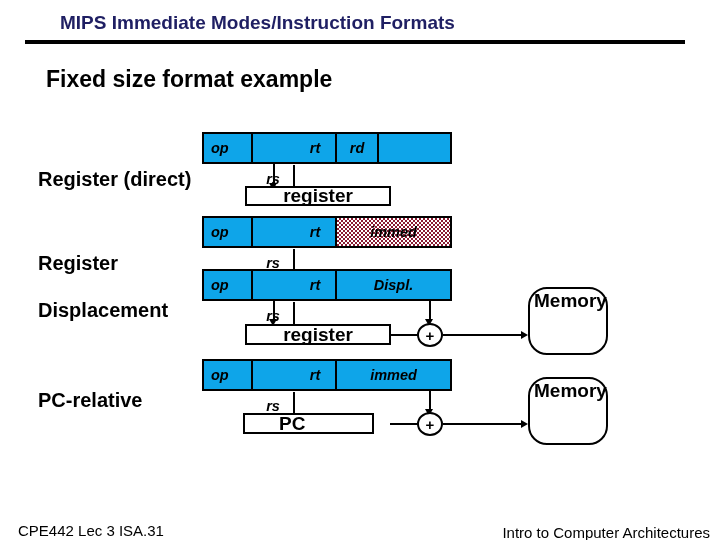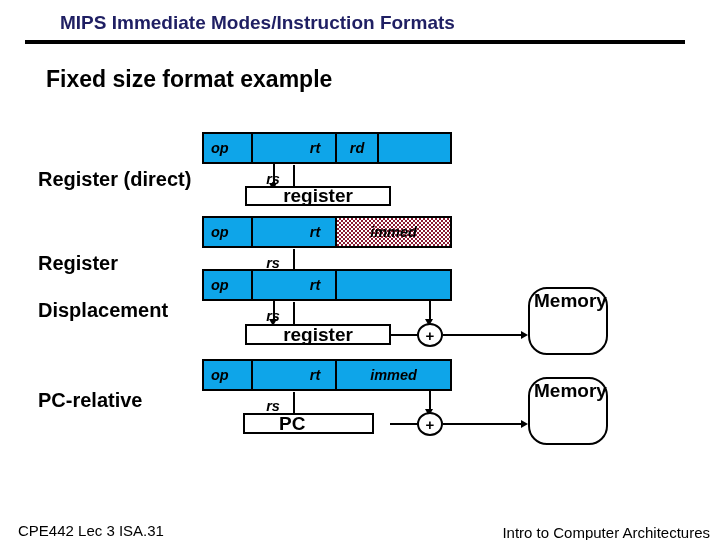--- a/index.html
+++ b/index.html
@@ -213,20 +213,21 @@
   <div class="cell rt">rt</div>
   <div class="cell wide last highlight">immed</div>
 </div>
 
 <div class="row-label" style="left:38px; top:269px;">Displacement</div>
 
 <div class="instr" style="left:202px; top:269px; width:250px;">
   <div class="cell op">op</div>
   <div class="cell rs">rs</div>
   <div class="cell rt">rt</div>
+  <div class="cell wide last">Displ.</div>
 </div>
 
 <div class="vline" style="left:273px; top:301px; height:21px;"></div>
 <div class="arrow-down" style="left:269px; top:319px;"></div>
 
 <div class="vline" style="left:429px; top:301px; height:21px;"></div>
 <div class="arrow-down" style="left:425px; top:319px;"></div>
 
 <div class="obox center-text" style="left:245px; top:324px; width:146px; height:21px;">register</div>
 

